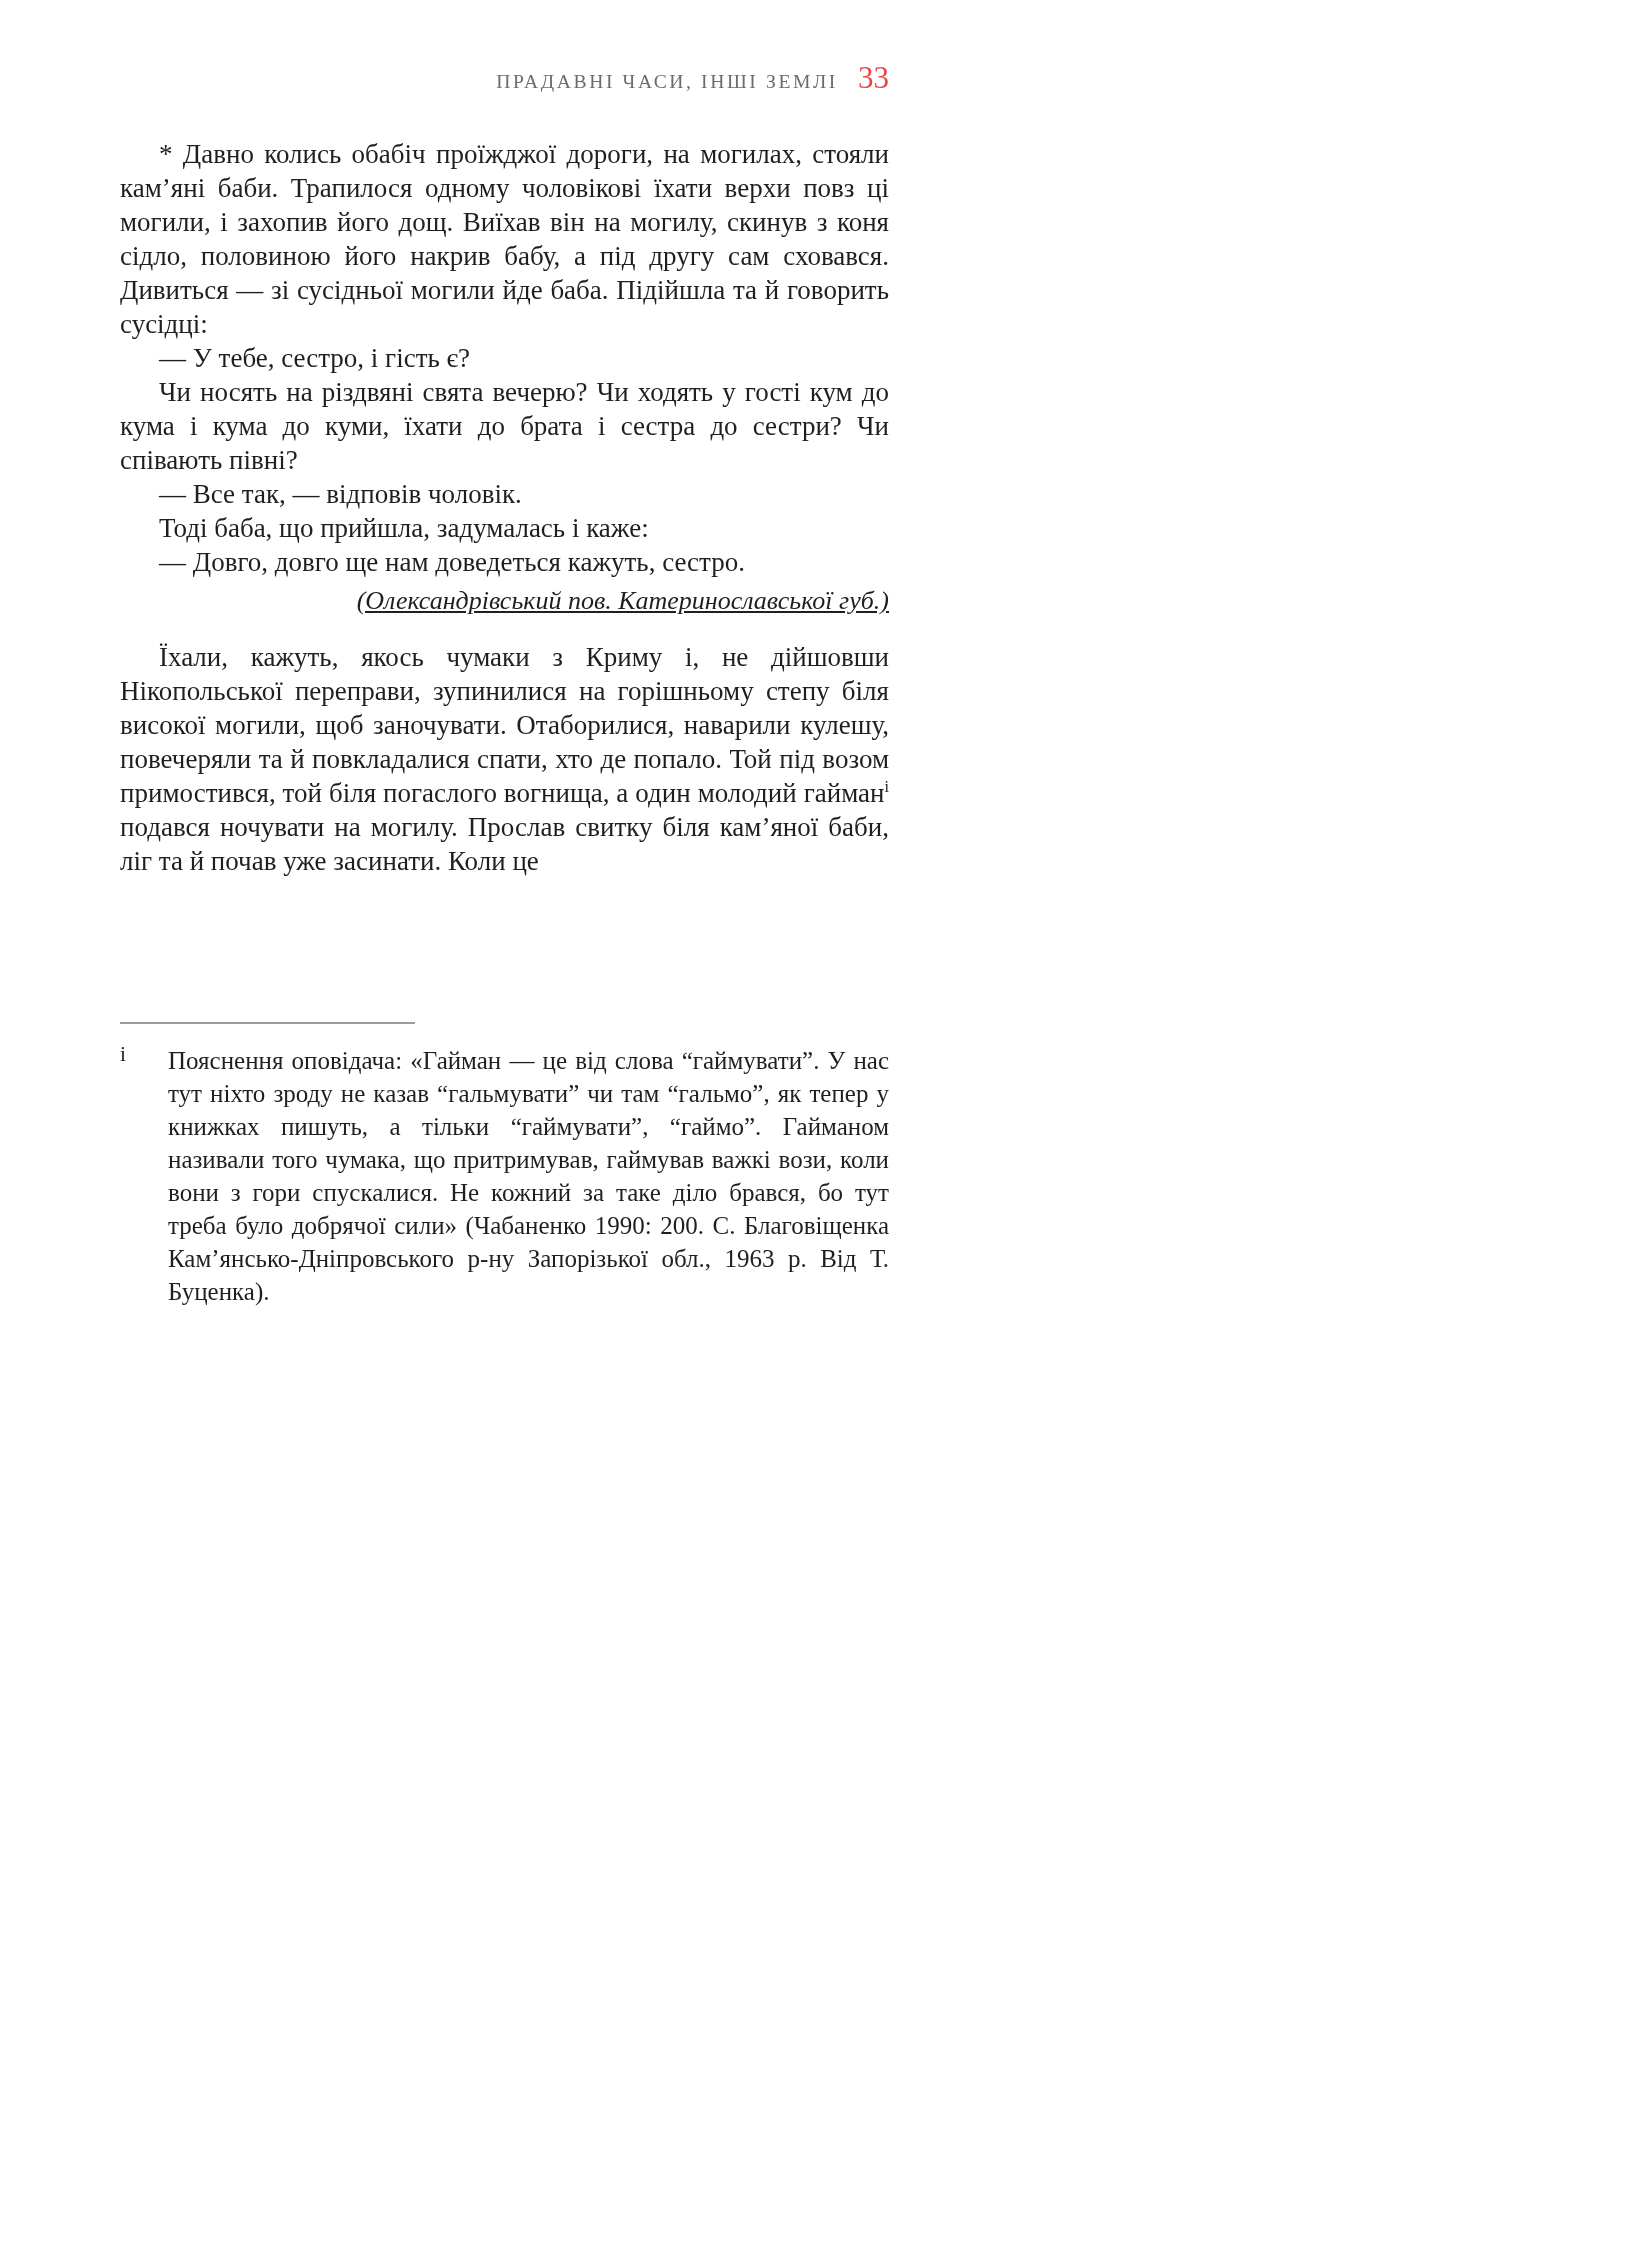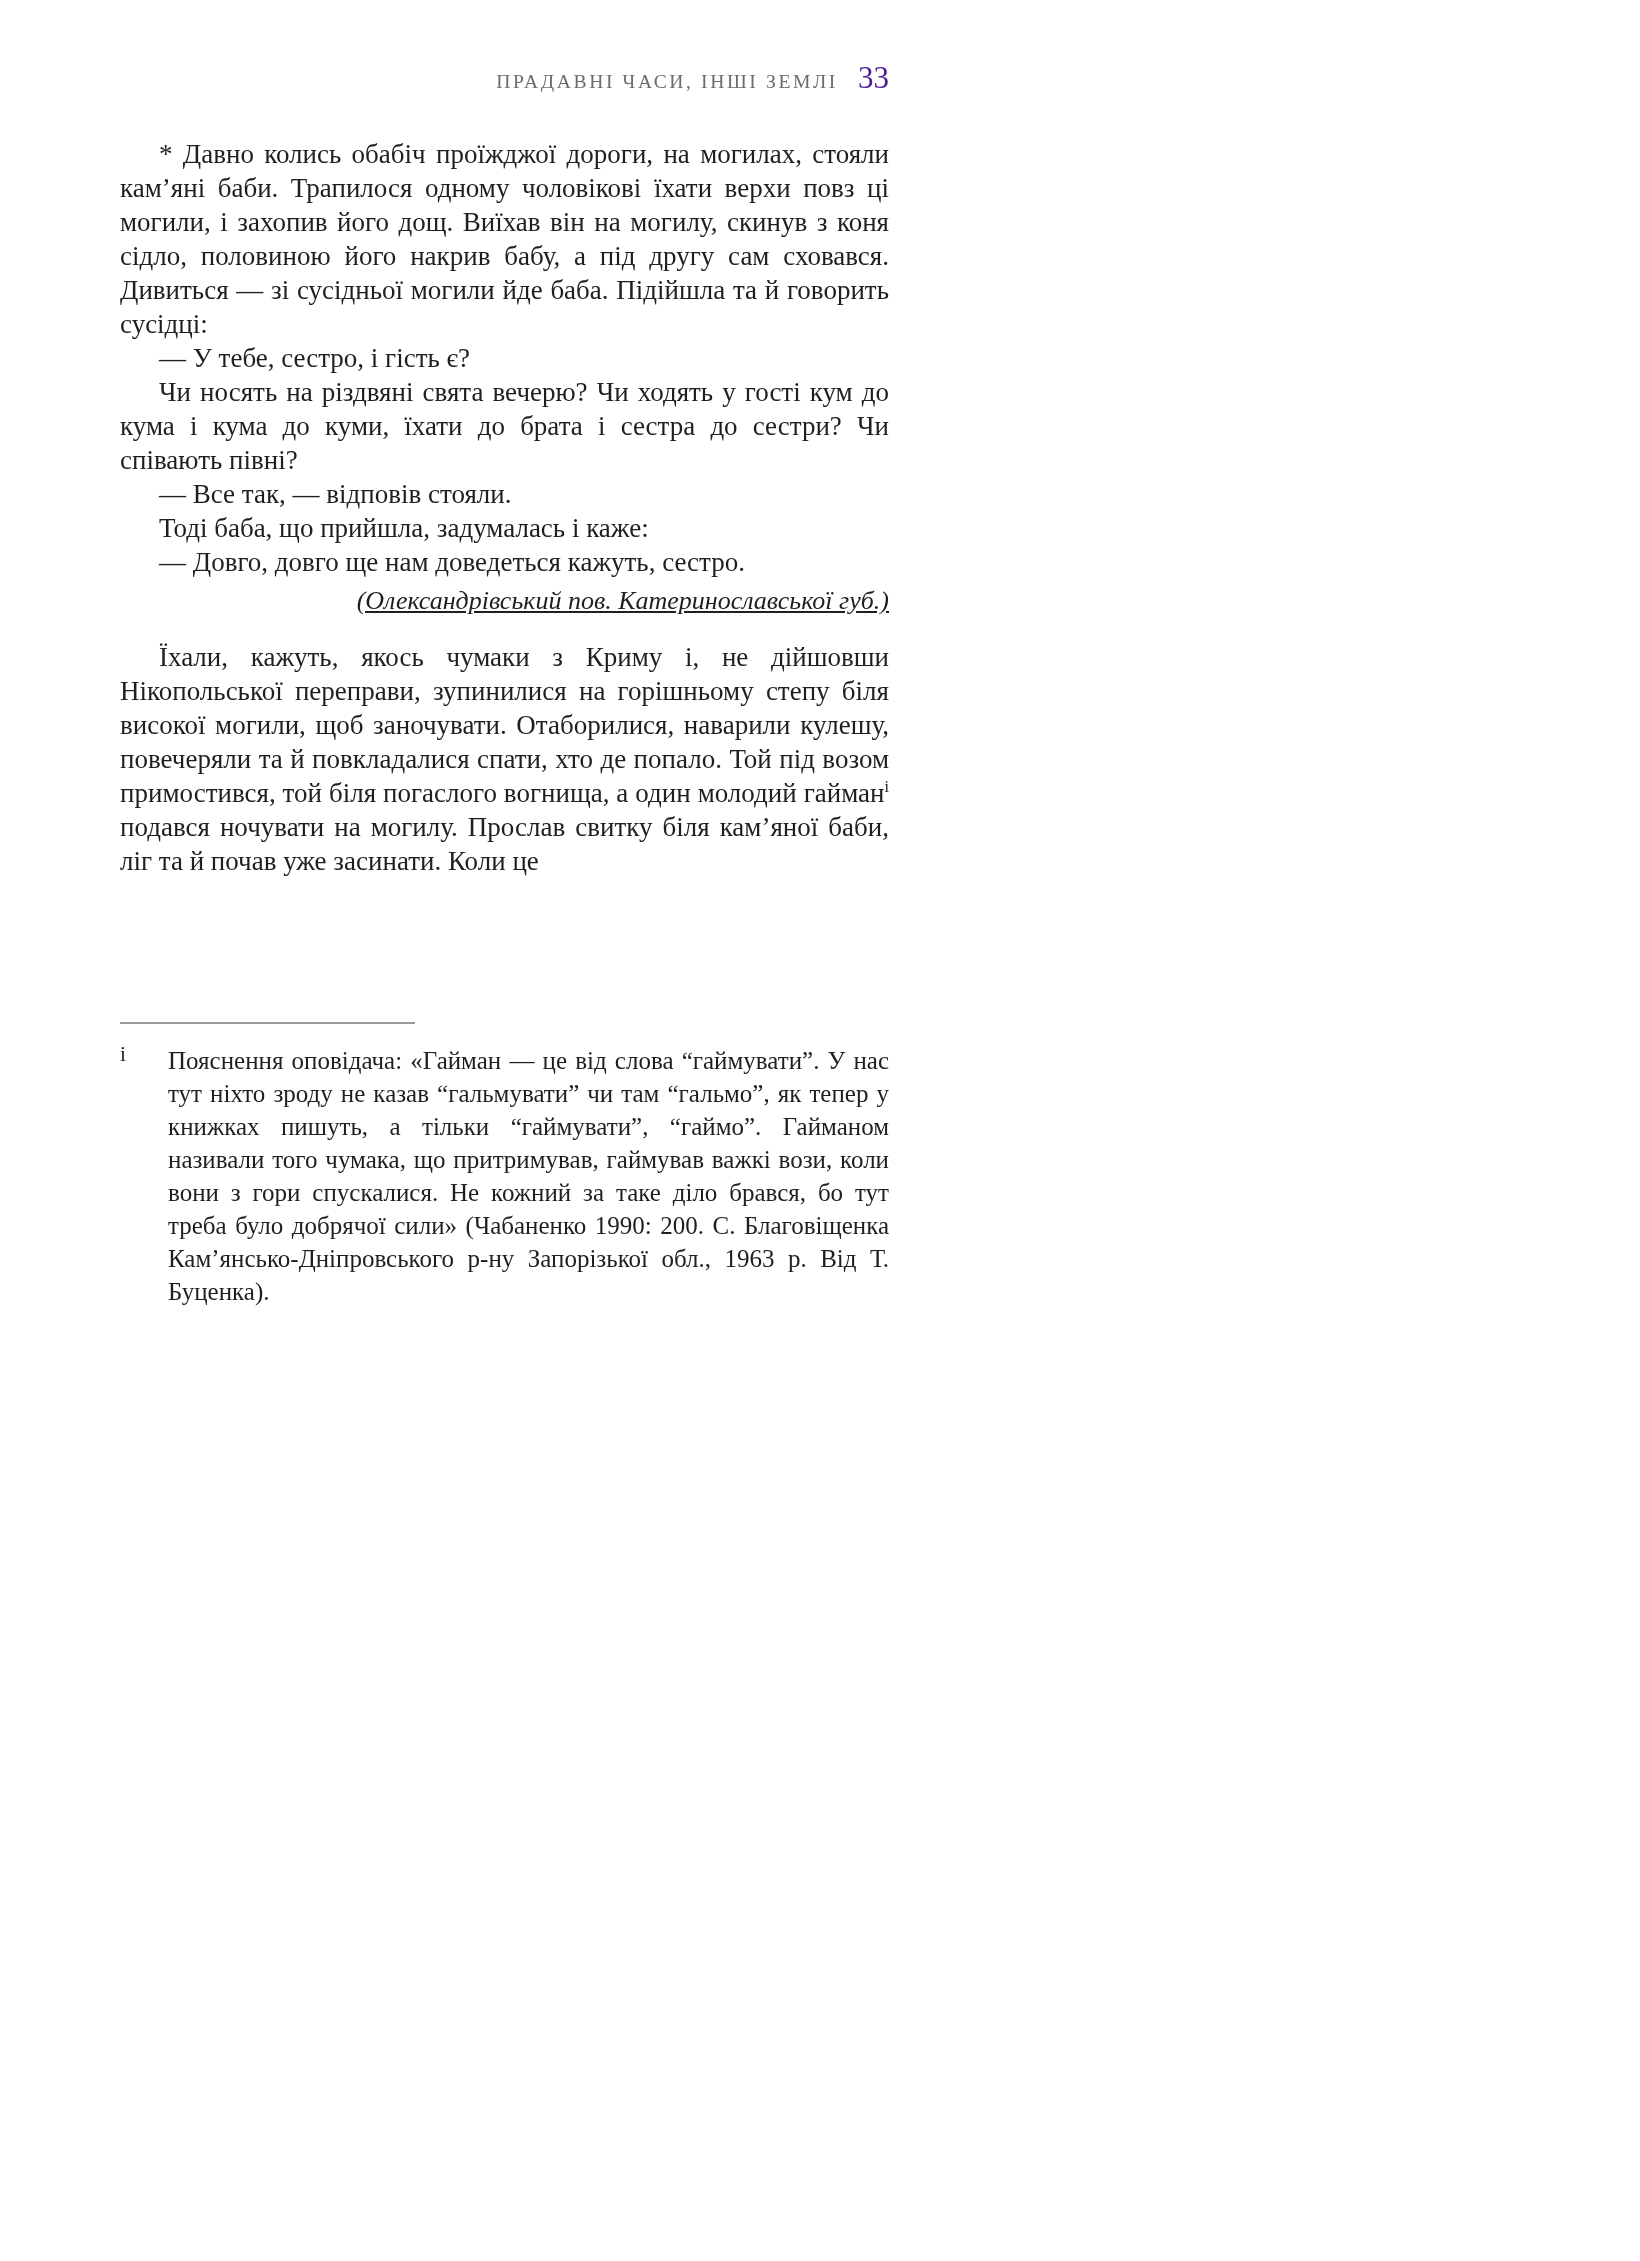--- a/index.html
+++ b/index.html
@@ -28,21 +28,21 @@
   }
   .running-title {
     font-size: 19.6px;
     letter-spacing: 2.6px;
     color: #6e6c68;
     font-weight: 400;
     white-space: nowrap;
   }
   .page-number {
     font-size: 31px;
-    color: #4c1d95;
+    color: #ef4444;
   }
   
   .text-block {
     top: 137px;
     font-size: 27px;
     line-height: 34px;
     text-align: justify;
   }
   .para {
     margin: 0;
@@ -94,21 +94,21 @@
 
   <header class="column running-header">
     <span class="running-title">ПРАДАВНІ ЧАСИ, ІНШІ ЗЕМЛІ</span>
     <span class="page-number">33</span>
   </header>
 
   <main class="column text-block">
     <p class="para">* Давно колись обабіч проїжджої дороги, на могилах, стояли кам’яні баби. Трапилося одному чоловікові їхати верхи повз ці могили, і захопив його дощ. Виїхав він на могилу, скинув з коня сідло, половиною його накрив бабу, а під другу сам сховався. Дивиться — зі сусідньої могили йде баба. Підійшла та й говорить сусідці:</p>
     <p class="para">— У тебе, сестро, і гість є?</p>
     <p class="para">Чи носять на різдвяні свята вечерю? Чи ходять у гості кум до кума і кума до куми, їхати до брата і сестра до сестри? Чи співають півні?</p>
-    <p class="para">— Все так, — відповів стояли.</p>
+    <p class="para">— Все так, — відповів чоловік.</p>
     <p class="para">Тоді баба, що прийшла, задумалась і каже:</p>
     <p class="para">— Довго, довго ще нам доведеться кажуть, сестро.</p>
     <p class="attribution">(Олександрівський пов. Катеринославської губ.)</p>
     <p class="para"><span>Їхали, кажуть, якось чумаки з Криму і, не дійшовши Нікопольської переправи, зупинилися на горішньому степу біля високої могили, щоб заночувати. Отаборилися, наварили кулешу, повечеряли та й повкладалися спати, хто де попало. Той під возом примостився, той біля погаслого вогнища, а один молодий гайман</span><sup class="fn-ref">і</sup><span> подався ночувати на могилу. Прослав свитку біля кам’яної баби, ліг та й почав уже засинати. Коли це</span></p>
   </main>
 
   <footer class="column footnote-area">
     <div class="footnote-rule"></div>
     <div class="footnote-body">
       <span class="footnote-marker">і</span>

